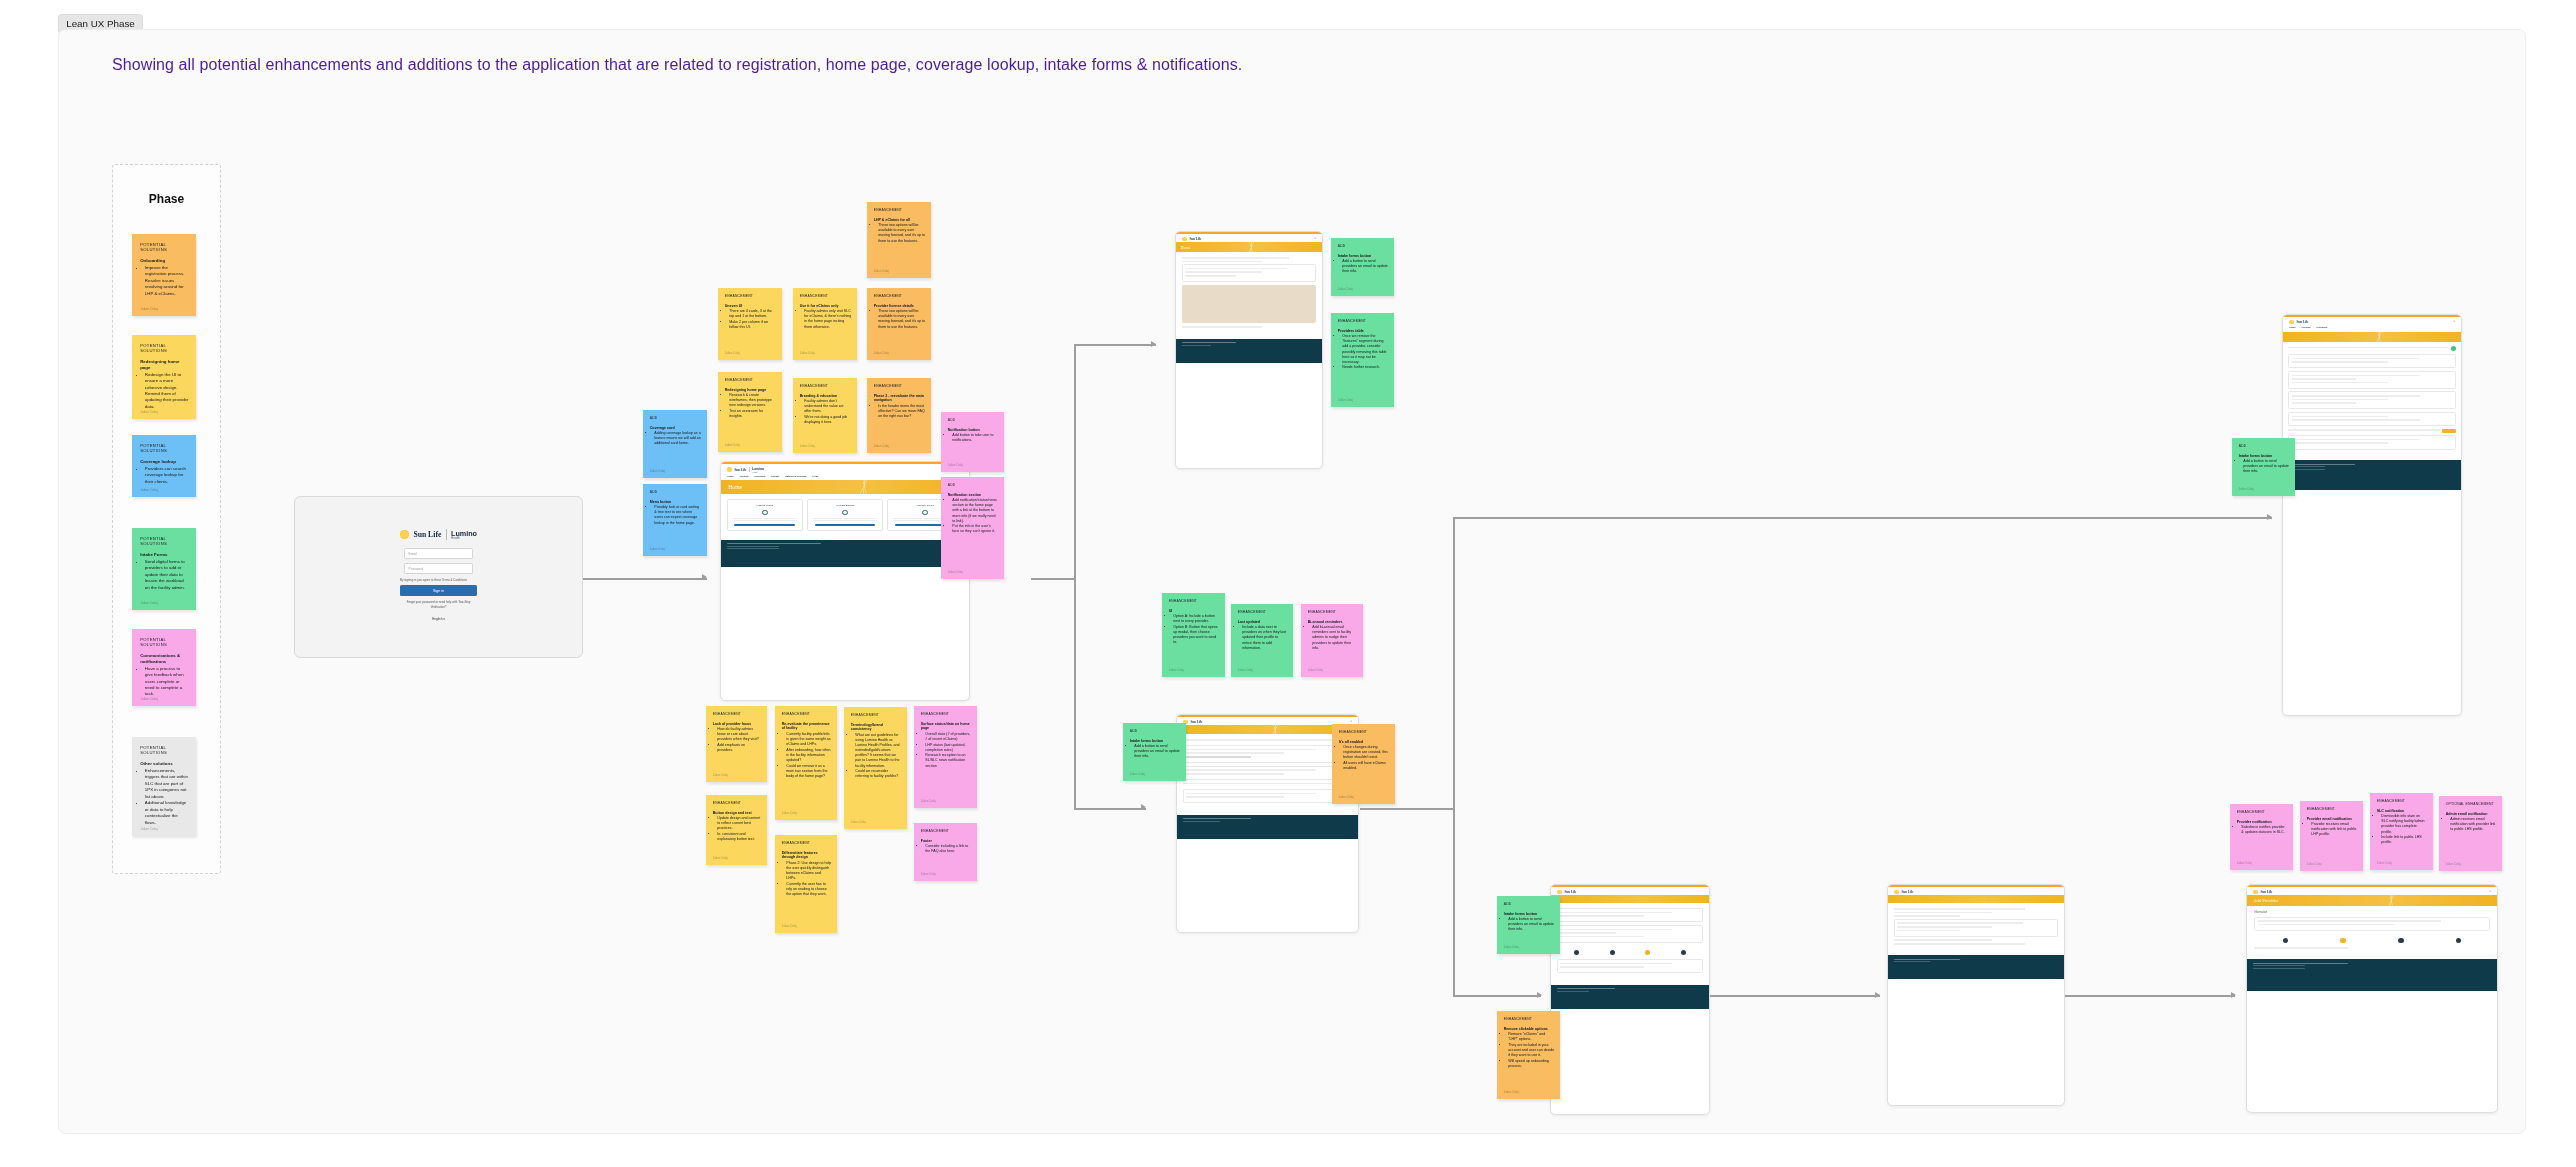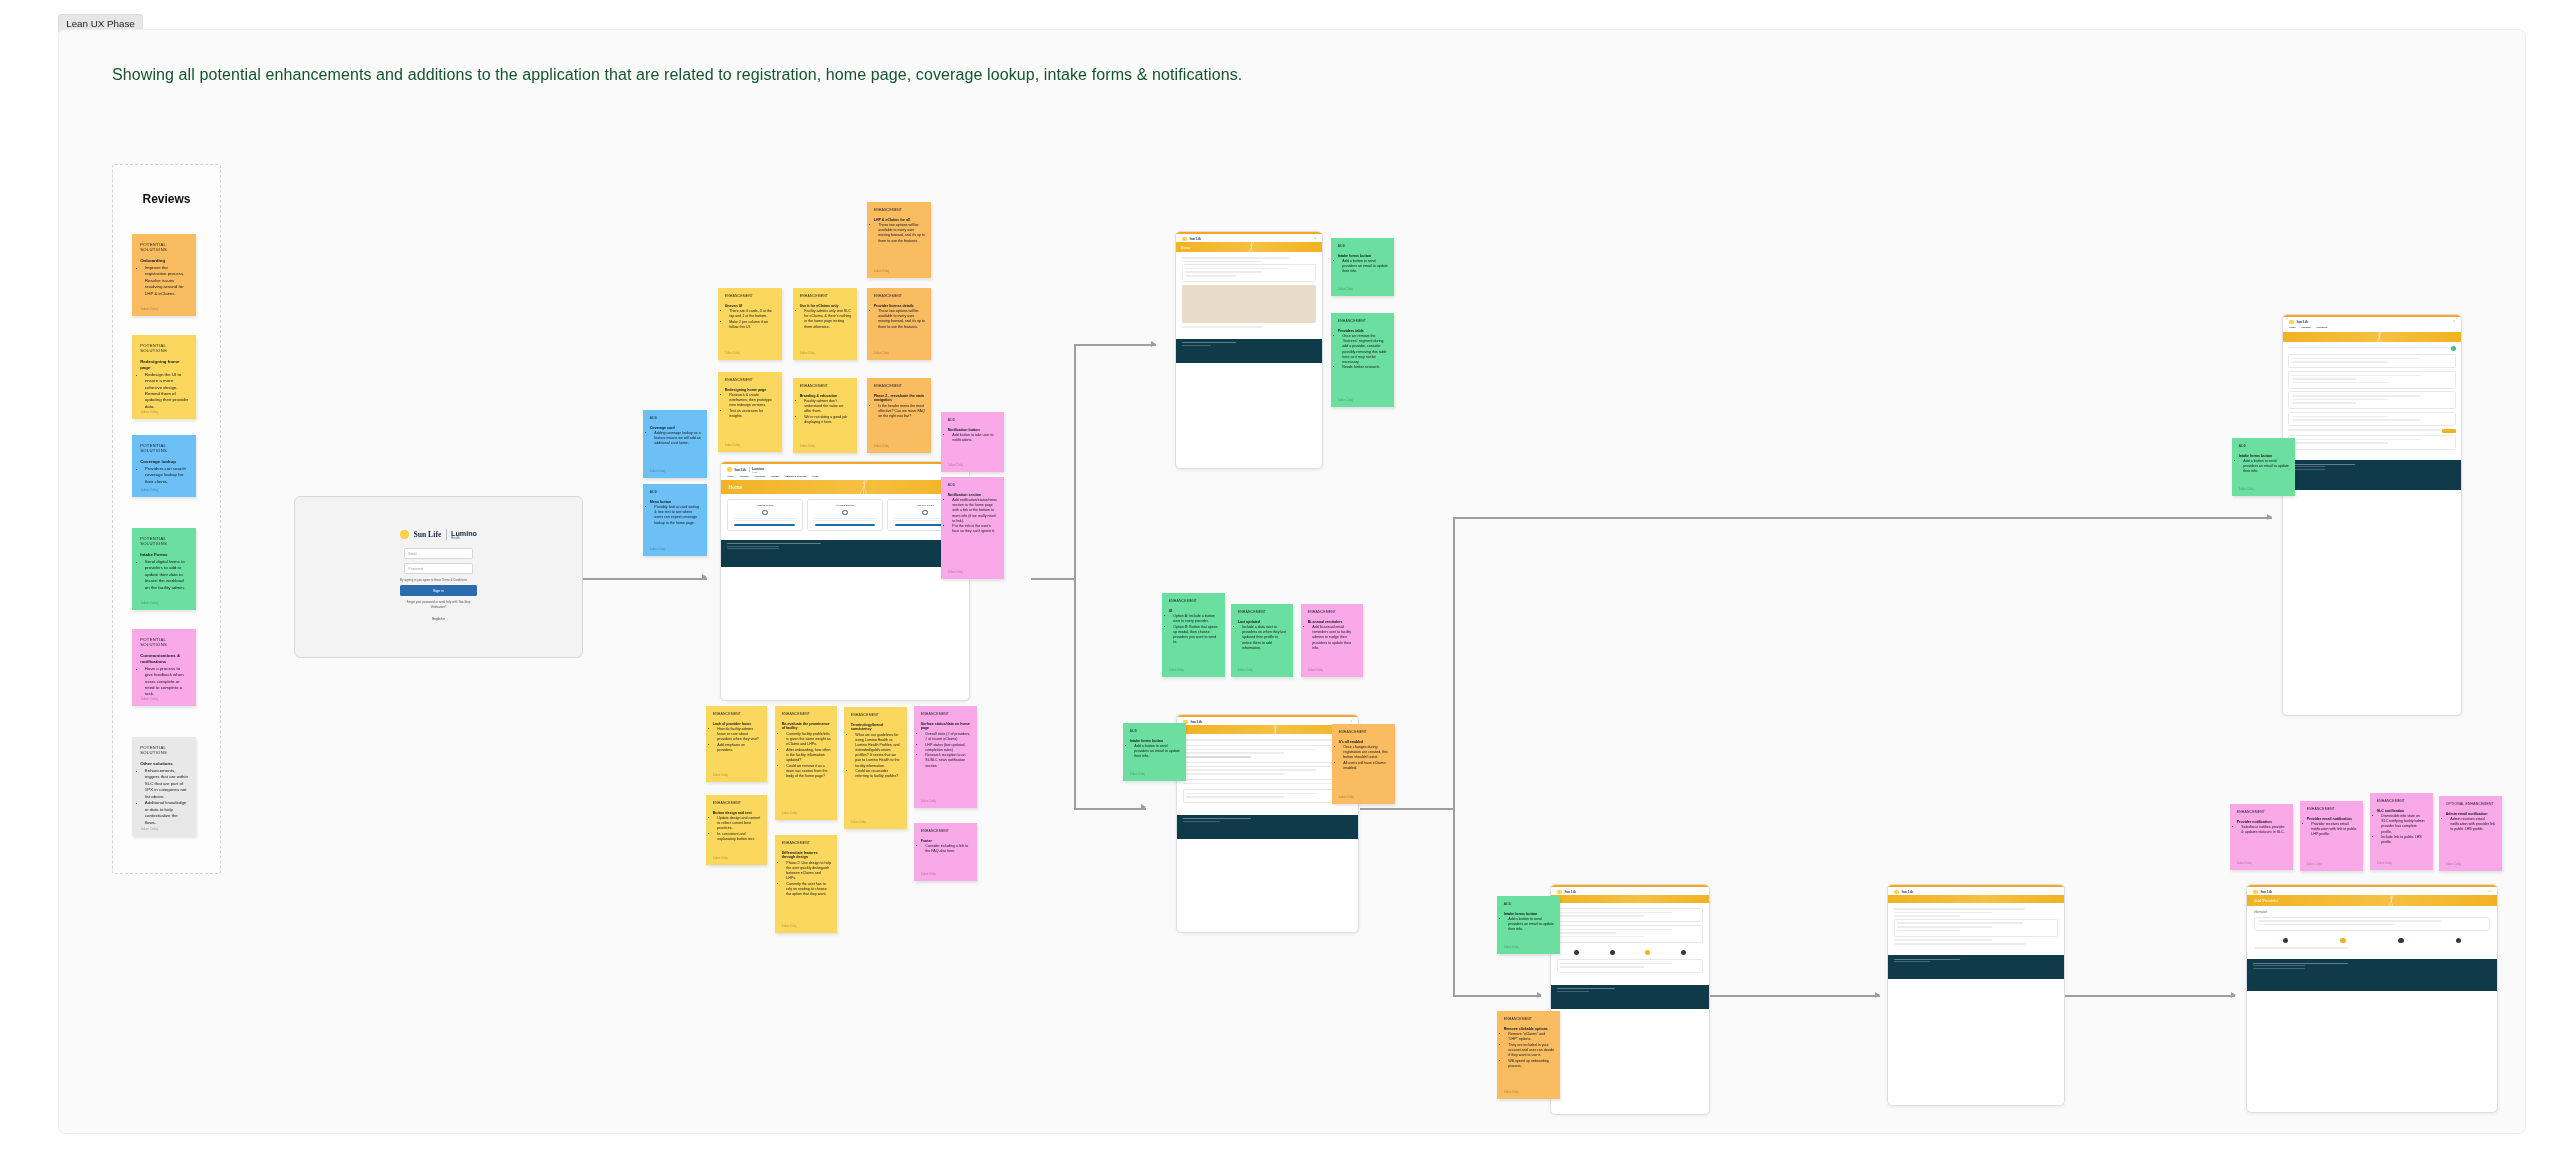--- a/index.html
+++ b/index.html
@@ -17,22 +17,22 @@
     background: #e6e6e6; color: #1a1a1a;
     font-size: 9.8px; padding: 3.1px 7.2px; border-radius: 3.6px;
     border: 0.5px solid #dcdcdc; white-space: nowrap;
   }
   .frame {
     position: absolute; left: 58px; top: 29px;
     width: 2468px; height: 1105px;
     background: #fafafa; border: 0.5px solid #ededed; border-radius: 7.2px;
   }
   .frame-title {
-    position: absolute; left: 112px; top: 66px;
-    font-size: 16px; color: #14532d; letter-spacing: 0.1px;
+    position: absolute; left: 112px; top: 56px;
+    font-size: 16px; color: #4c1d95; letter-spacing: 0.1px;
   }
 
   
   .legend-box {
     position: absolute; left: 112px; top: 164px;
     width: 109px; height: 710px;
     background: #fdfdfd; border: 1.5px dashed #d2d2d2; border-radius: 3.1px;
   }
   .legend-title {
     position: absolute; left: 0; top: 27px; width: 100%;
@@ -174,21 +174,21 @@
 </head>
 <body>
 
 <div id="board">
 
   <div class="frame-tab">Lean UX Phase</div>
   <div class="frame"></div>
   <div class="frame-title">Showing all potential enhancements and additions to the application that are related to registration, home page, coverage lookup, intake forms &amp; notifications.</div>
 
   <div class="legend-box">
-    <div class="legend-title">Reviews</div>
+    <div class="legend-title">Phase</div>
   </div>
   <div id="legend-notes">
       <div class="note lg" style="background: rgb(249, 188, 96); left: 132px; top: 234px; width: 64px; height: 82px;">
         <div class="kind">POTENTIAL SOLUTIONS</div>
         <div class="title">Onboarding</div>
         <ul>
           <li>Improve the registration process. Resolve issues revolving around for LHP &amp; eClaims.</li>
         </ul>
         <div class="author">Julian Celaj</div>
       </div>

